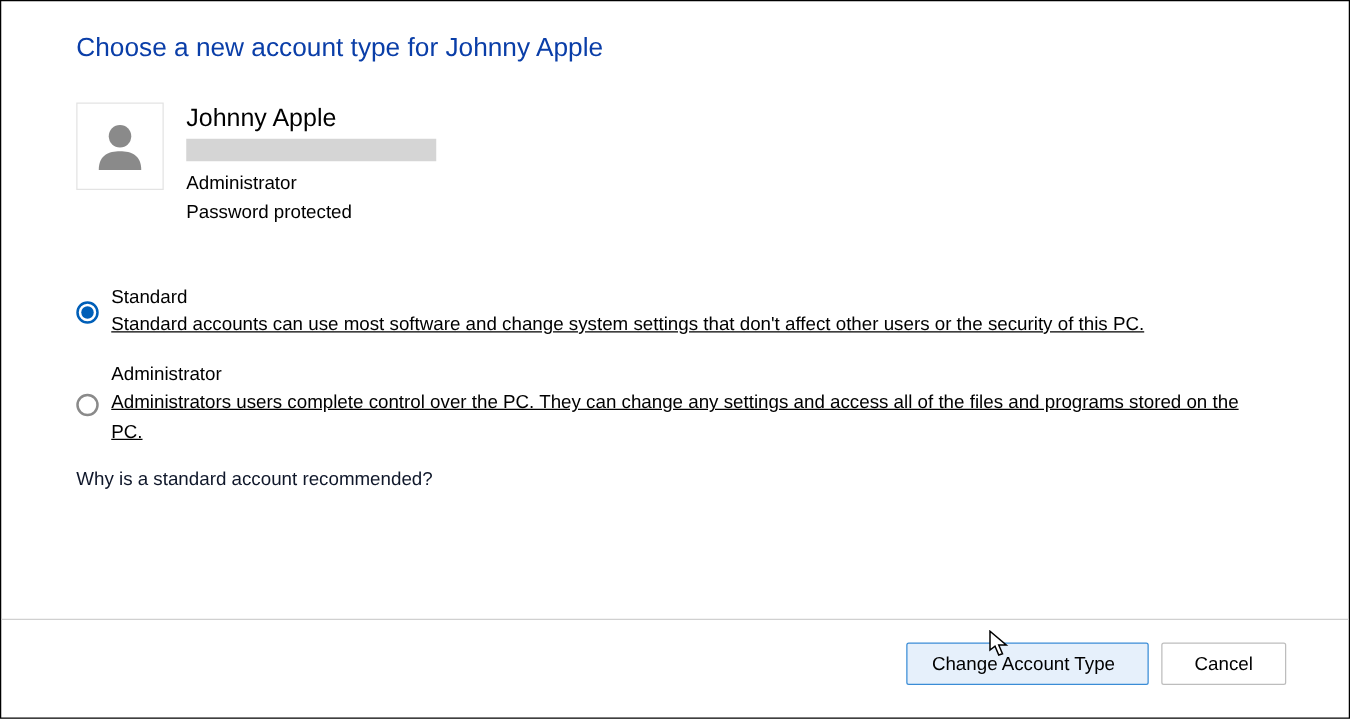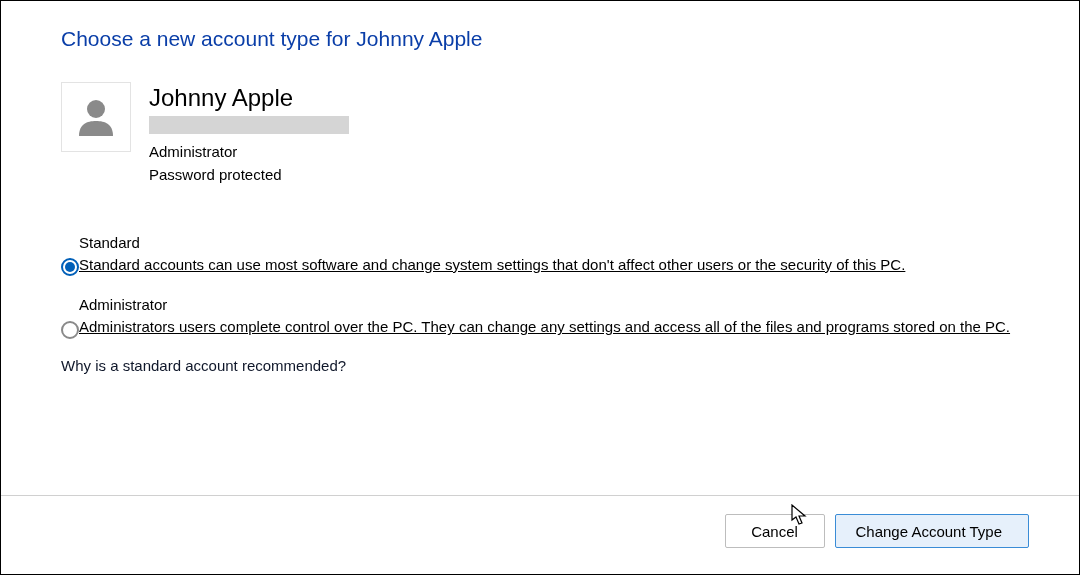--- a/index.html
+++ b/index.html
@@ -33,38 +33,39 @@
       height: 70px;
       border: 1px solid #e3e3e3;
       display: flex;
       align-items: center;
       justify-content: center;
       background: #fff;
     }
     .avatar svg { display: block; }
     .account-info { padding-top: 2px; }
     .account-name {
-      font-size: 24px;
+      font-size: 20px;
       font-weight: 400;
       margin-bottom: 4px;
     }
     .redacted {
       width: 200px;
       height: 18px;
       background: #d5d5d5;
       margin-bottom: 7px;
     }
     .account-role, .account-pw {
       font-size: 15px;
       line-height: 1.5;
     }
     .options { margin-bottom: 18px; }
     .option {
       display: flex;
-      align-items: flex-end;
+      align-items: center;
+      gap: 10px;
       margin-bottom: 18px;
     }
     .radio {
       width: 18px;
       height: 18px;
       border-radius: 50%;
       border: 2px solid #8a8a8a;
       flex: 0 0 auto;
       margin-top: 2px;
       position: relative;
@@ -173,19 +174,19 @@
       </div>
     </div>
 
   </div>
 
   <a class="help-link">Why is a standard account recommended?</a>
 
 </div>
 
 <div class="button-bar">
+  <button class="btn primary">Change Account Type</button>
   <button class="btn">Cancel</button>
-  <button class="btn primary">Change Account Type</button>
 </div>
 
 <svg class="cursor" width="18" height="22" viewBox="0 0 18 22">
   <path d="M1 1 L1 16 L5 13 L8 20 L11 19 L8 12 L14 12 Z" fill="#fff" stroke="#000" stroke-width="1.2"></path>
 </svg>
 
 </body></html>

